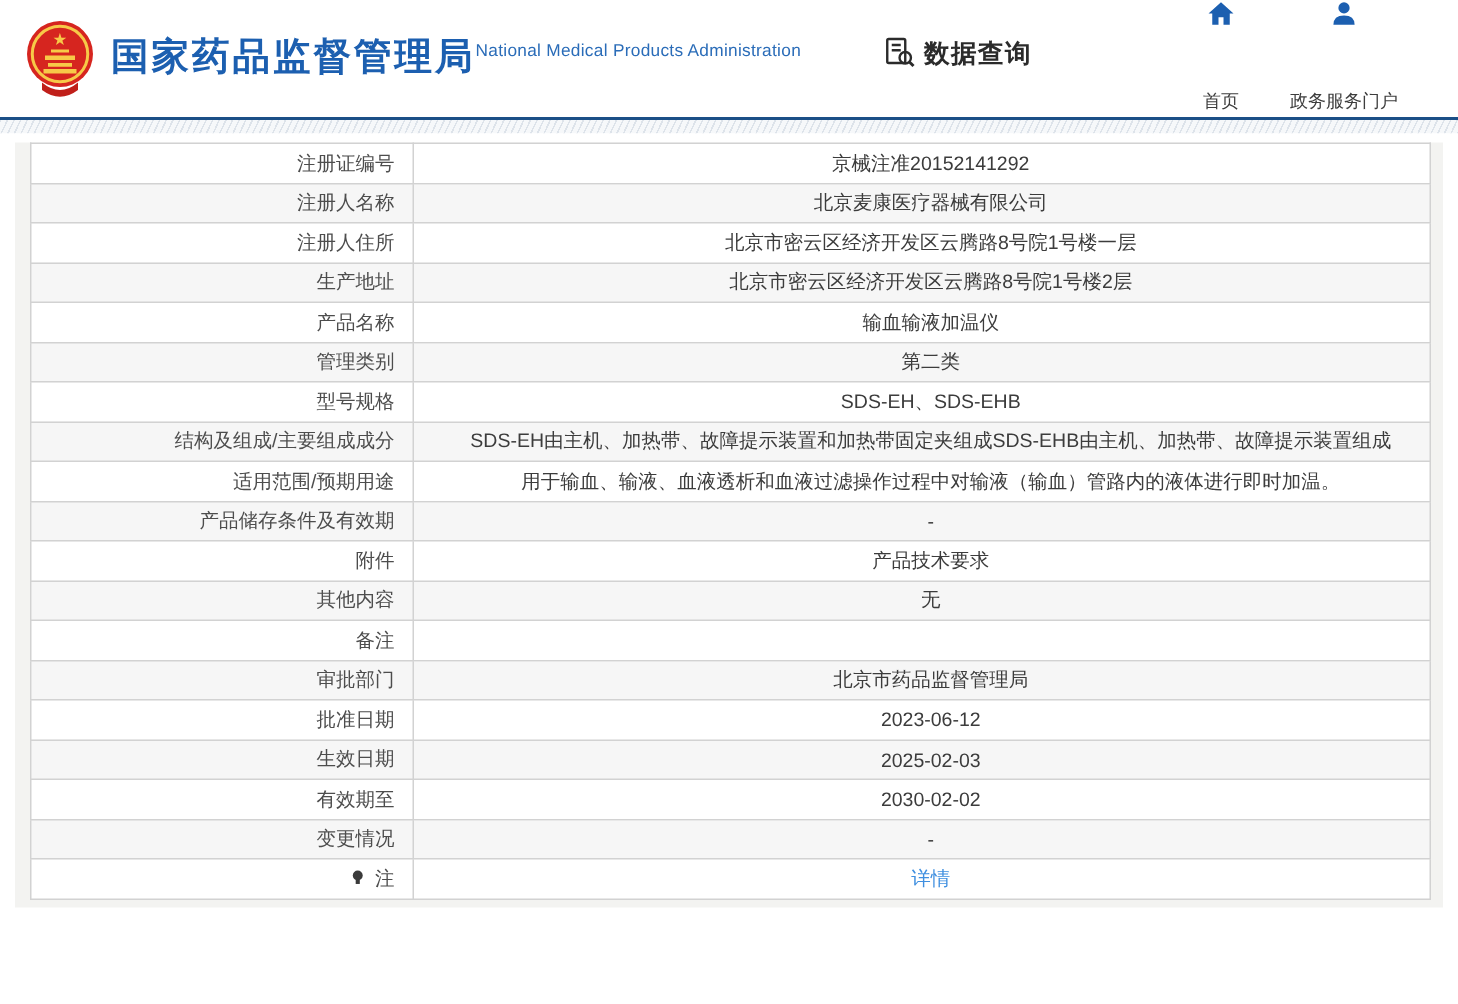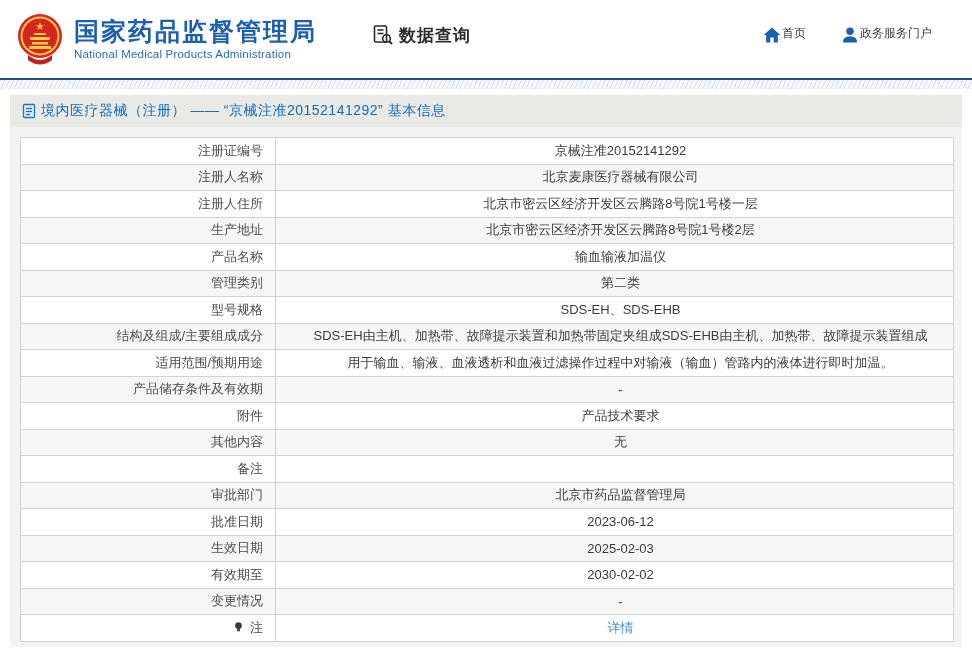--- a/index.html
+++ b/index.html
@@ -3,28 +3,28 @@
 <meta charset="utf-8">
 <style>
   * { margin: 0; padding: 0; box-sizing: border-box; }
   html, body { width: 972px; background: #ffffff; font-family: "Liberation Sans", "DejaVu Sans", sans-serif; }
   .page { width: 972px; min-height: 669px; background: #ffffff; }
 
   
   .header { height: 78px; background: #ffffff; display: flex; align-items: center; padding: 0 40px 0 16px; }
   .brand { display: flex; align-items: center; cursor: pointer; }
   .emblem { width: 48px; height: 54px; display: inline-flex; margin-right: 10px; }
-  .brand-text { display: flex; flex-direction: column; }
+  .brand-text { display: flex; }
   .brand-cn { font-size: 25px; font-weight: bold; color: #1c5fb0; letter-spacing: 2px; line-height: 1.1; }
   .brand-en { font-size: 11.5px; color: #2a6cb8; margin-top: 3px; letter-spacing: 0.2px; }
   .nav-query { display: flex; align-items: center; margin-left: 55px; margin-top: -8px; cursor: pointer; }
   .nav-query .nq-icon { width: 22px; height: 22px; display: inline-flex; margin-right: 5px; }
   .nav-query .nq-label { font-size: 17px; color: #2b2b2b; font-weight: 700; letter-spacing: 1px; }
   .header-right { margin-left: auto; display: flex; gap: 34px; margin-top: -4px; }
-  .h-item { display: flex; align-items: flex-start; text-decoration: none; cursor: pointer; }
+  .h-item { display: flex; flex-direction: column; align-items: center; text-decoration: none; cursor: pointer; gap: 36px; }
   .h-item .h-icon { width: 20px; height: 20px; display: inline-flex; margin-bottom: 4px; }
   .h-item .h-label { font-size: 12px; color: #3d3d3d; }
 
   
   .blue-line { height: 2px; background: #1b4f87; }
   .hatch { height: 9px; background: repeating-linear-gradient(115deg, #dde3ea 0px, #dde3ea 1px, #f6f8fa 1px, #f6f8fa 4px); }
   .gap-white { height: 6px; background: #ffffff; }
 
   
   .container { margin: 0 10px; background: #f3f3f1; padding-bottom: 5px; }
@@ -99,31 +99,20 @@
         <span class="h-label">政务服务门户</span>
       </a>
     </div>
   </header>
 
   <div class="blue-line"></div>
   <div class="hatch"></div>
   <div class="gap-white"></div>
 
   <main class="container">
-    <div class="title-bar">
-      <span class="doc-icon">
-        <svg viewBox="0 0 14 16" width="14" height="16" fill="none" stroke="#1b74c6" stroke-width="1.3">
-          <rect x="1.5" y="1.5" width="11" height="13" rx="1"></rect>
-          <line x1="4" y1="5.5" x2="10" y2="5.5"></line>
-          <line x1="4" y1="8.5" x2="10" y2="8.5"></line>
-          <line x1="4" y1="11.5" x2="8" y2="11.5"></line>
-        </svg>
-      </span>
-      <span class="title-text">境内医疗器械（注册） —— “京械注准20152141292” 基本信息</span>
-    </div>
 
     <table class="info-table">
       <tbody>
   <tr>
     <td class="label">
       
       <span>注册证编号</span>
     </td>
     <td class="value"><span>京械注准20152141292</span></td>
   </tr>

